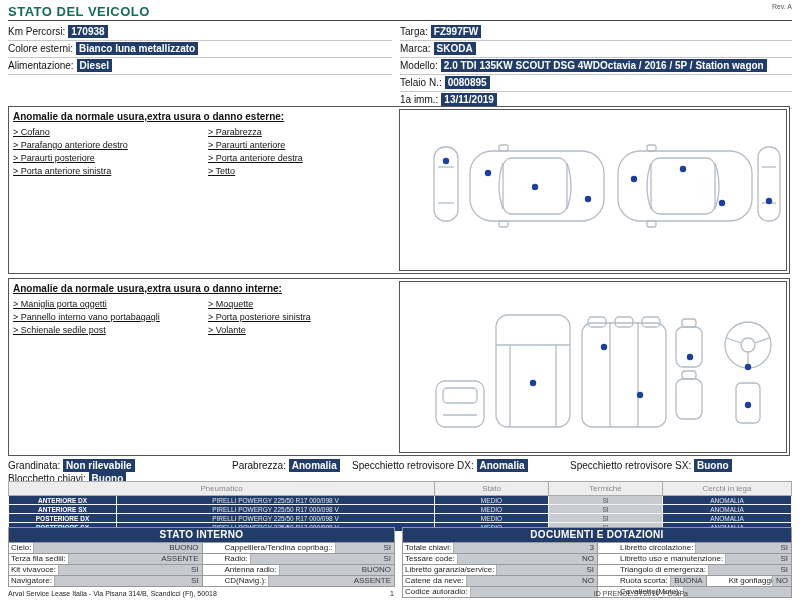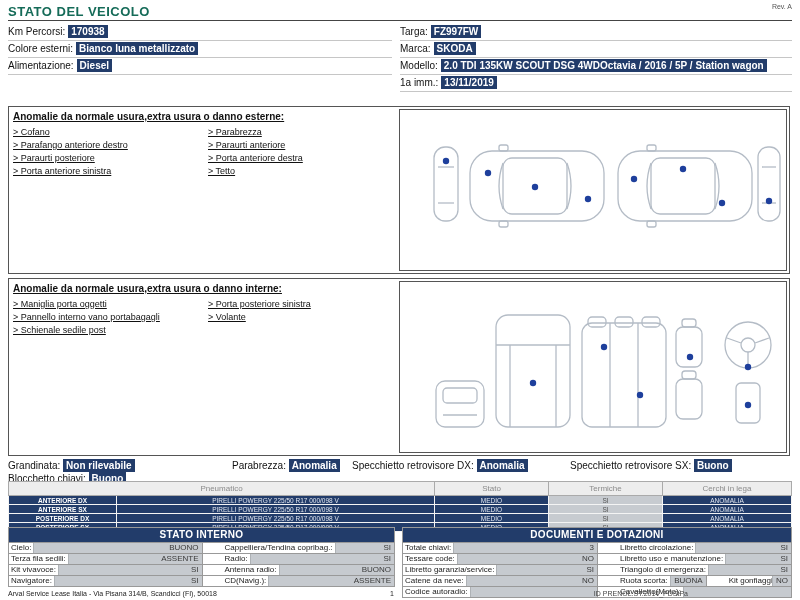--- a/index.html
+++ b/index.html
@@ -104,20 +104,24 @@
       <span class="lbl">Targa:</span>
       <span class="badge">FZ997FW</span>
     </div>
     <div class="info-row">
       <span class="lbl">Marca:</span>
       <span class="badge">SKODA</span>
     </div>
     <div class="info-row">
       <span class="lbl">Modello:</span>
       <span class="badge">2.0 TDI 135KW SCOUT DSG 4WDOctavia / 2016 / 5P / Station wagon</span>
+    </div>
+    <div class="info-row">
+      <span class="lbl">Telaio N.:</span>
+      <span class="badge">0080895</span>
     </div>
     <div class="info-row">
       <span class="lbl">1a imm.:</span>
       <span class="badge">13/11/2019</span>
     </div>
   </div>
 
   <div class="sec" id="sec-ext">
     <div class="sec-title">Anomalie da normale usura,extra usura o danno esterne:</div>
     <div class="sec-cols">
@@ -172,20 +176,21 @@
 
   <div class="sec" id="sec-int">
     <div class="sec-title">Anomalie da normale usura,extra usura o danno interne:</div>
     <div class="sec-cols">
       <div class="sec-col">
         <div>&gt; Maniglia porta oggetti</div>
         <div>&gt; Pannello interno vano portabagagli</div>
         <div>&gt; Schienale sedile post</div>
       </div>
       <div class="sec-col">
+        <div>&gt; Moquette</div>
         <div>&gt; Porta posteriore sinistra</div>
         <div>&gt; Volante</div>
       </div>
     </div>
     <div class="diag">
       <svg viewBox="0 0 386 168" preserveAspectRatio="xMidYMid meet">
         <g stroke="#b4bcc6" fill="none" stroke-width="1.3">
           <rect x="36" y="98" width="48" height="46" rx="9"></rect>
           <rect x="43" y="105" width="34" height="15" rx="4"></rect>
           <line x1="43" y1="132" x2="77" y2="132"></line>

